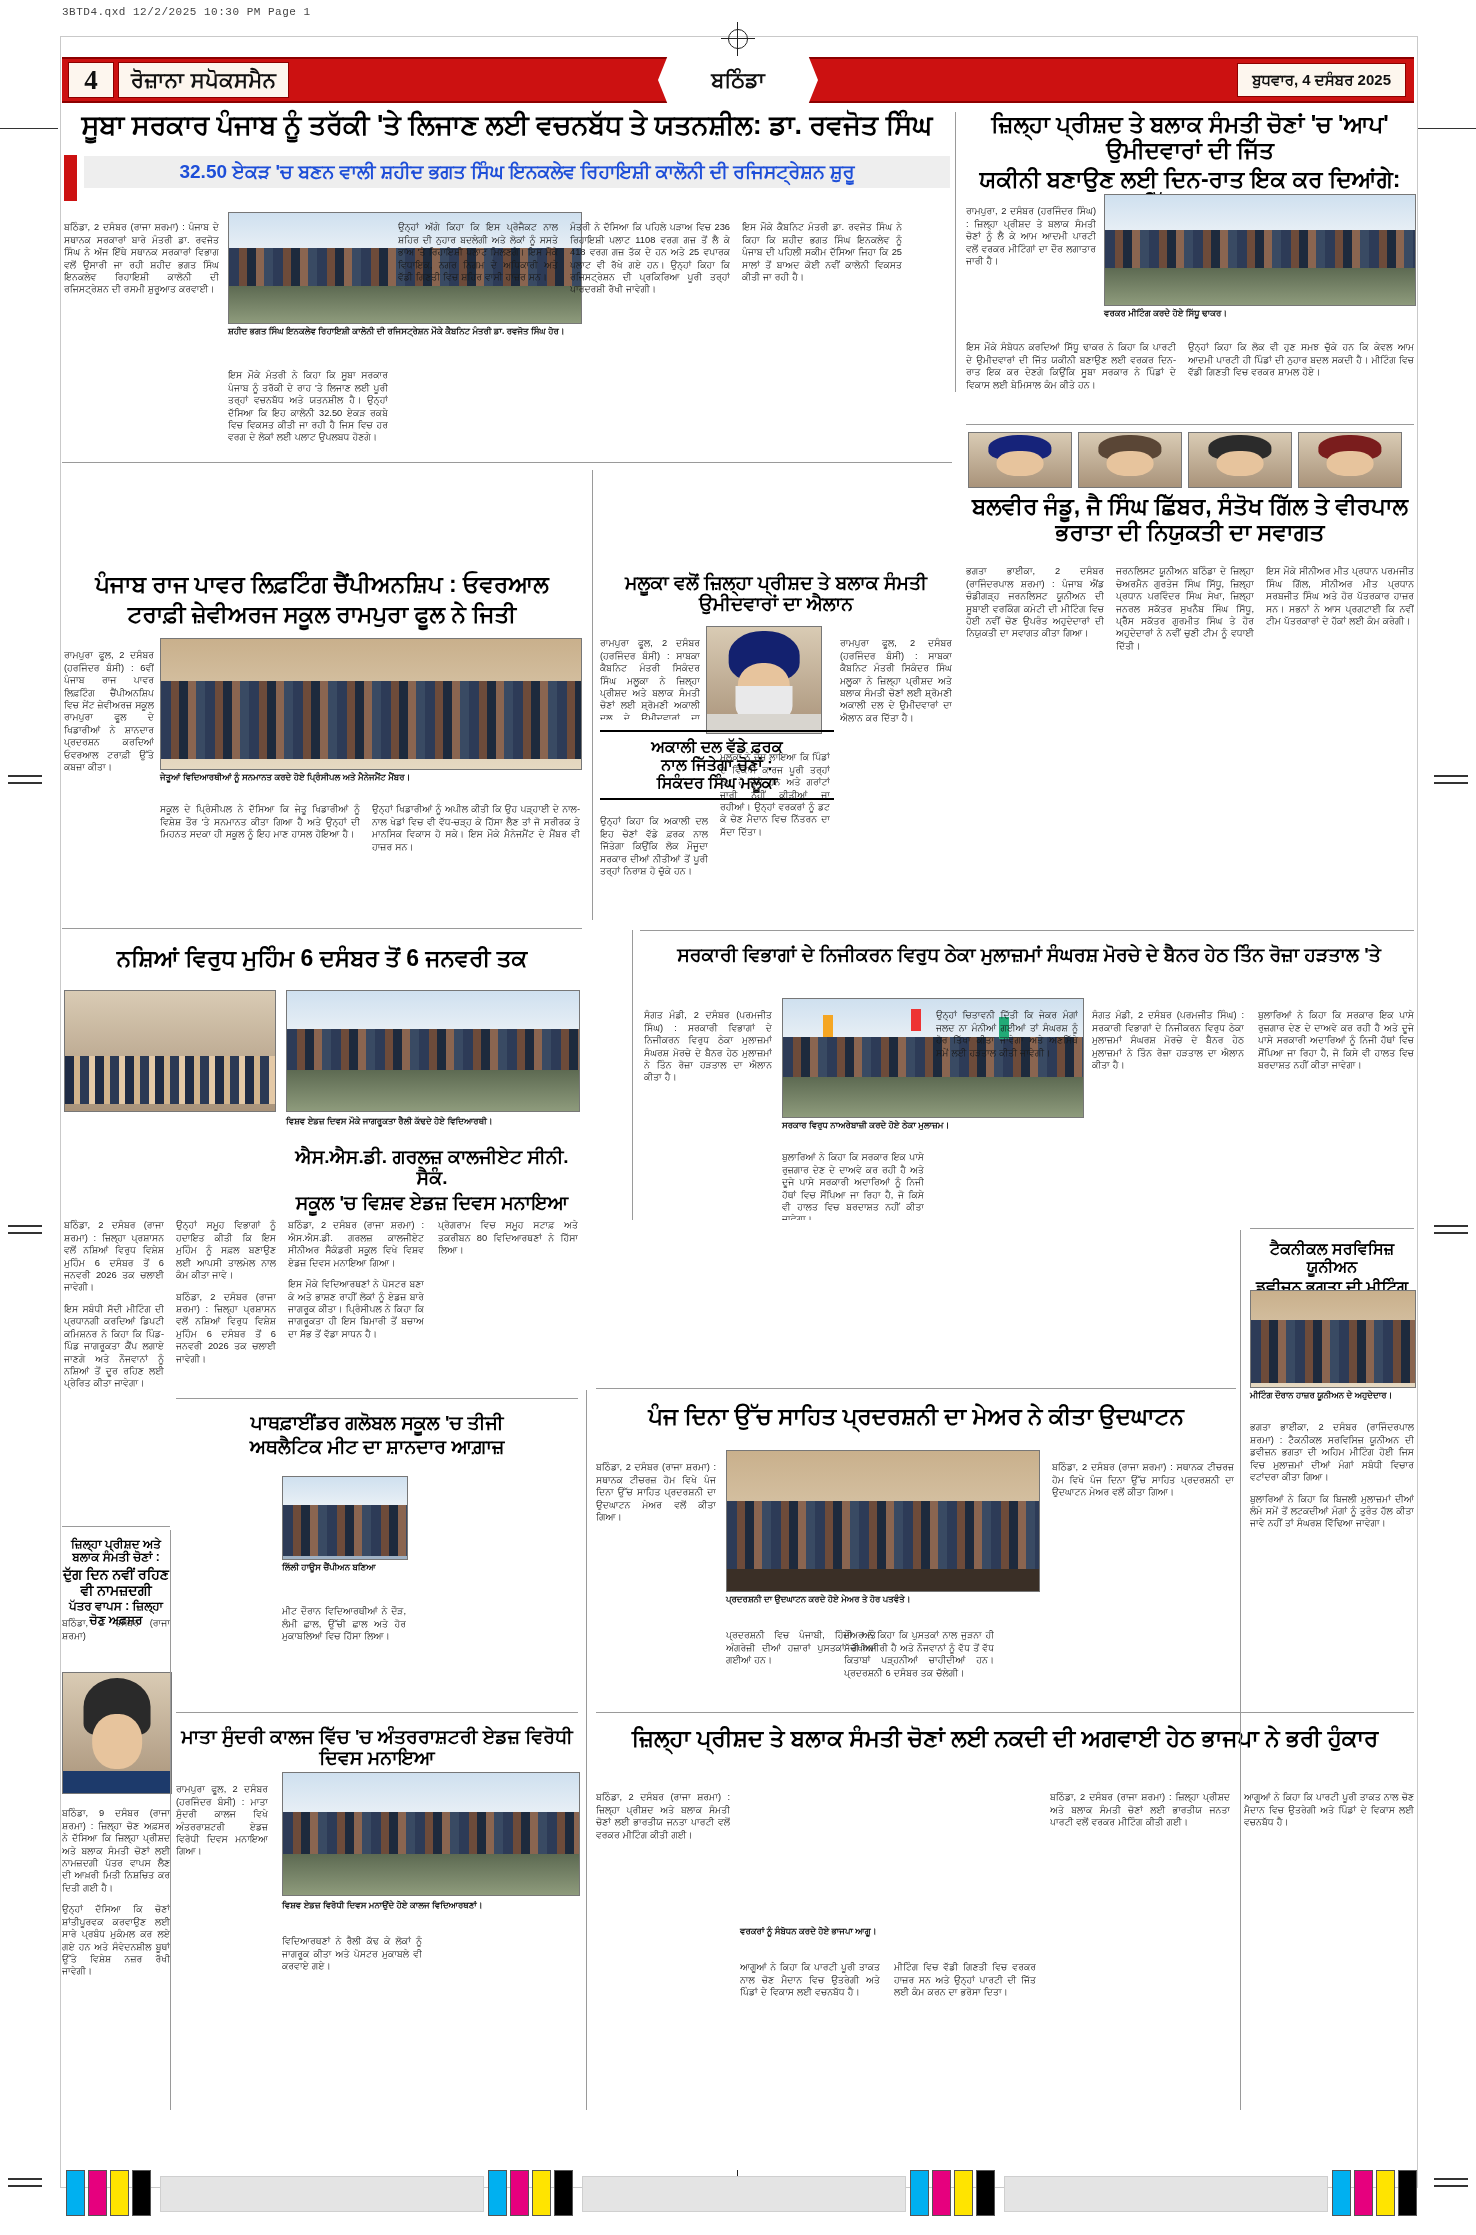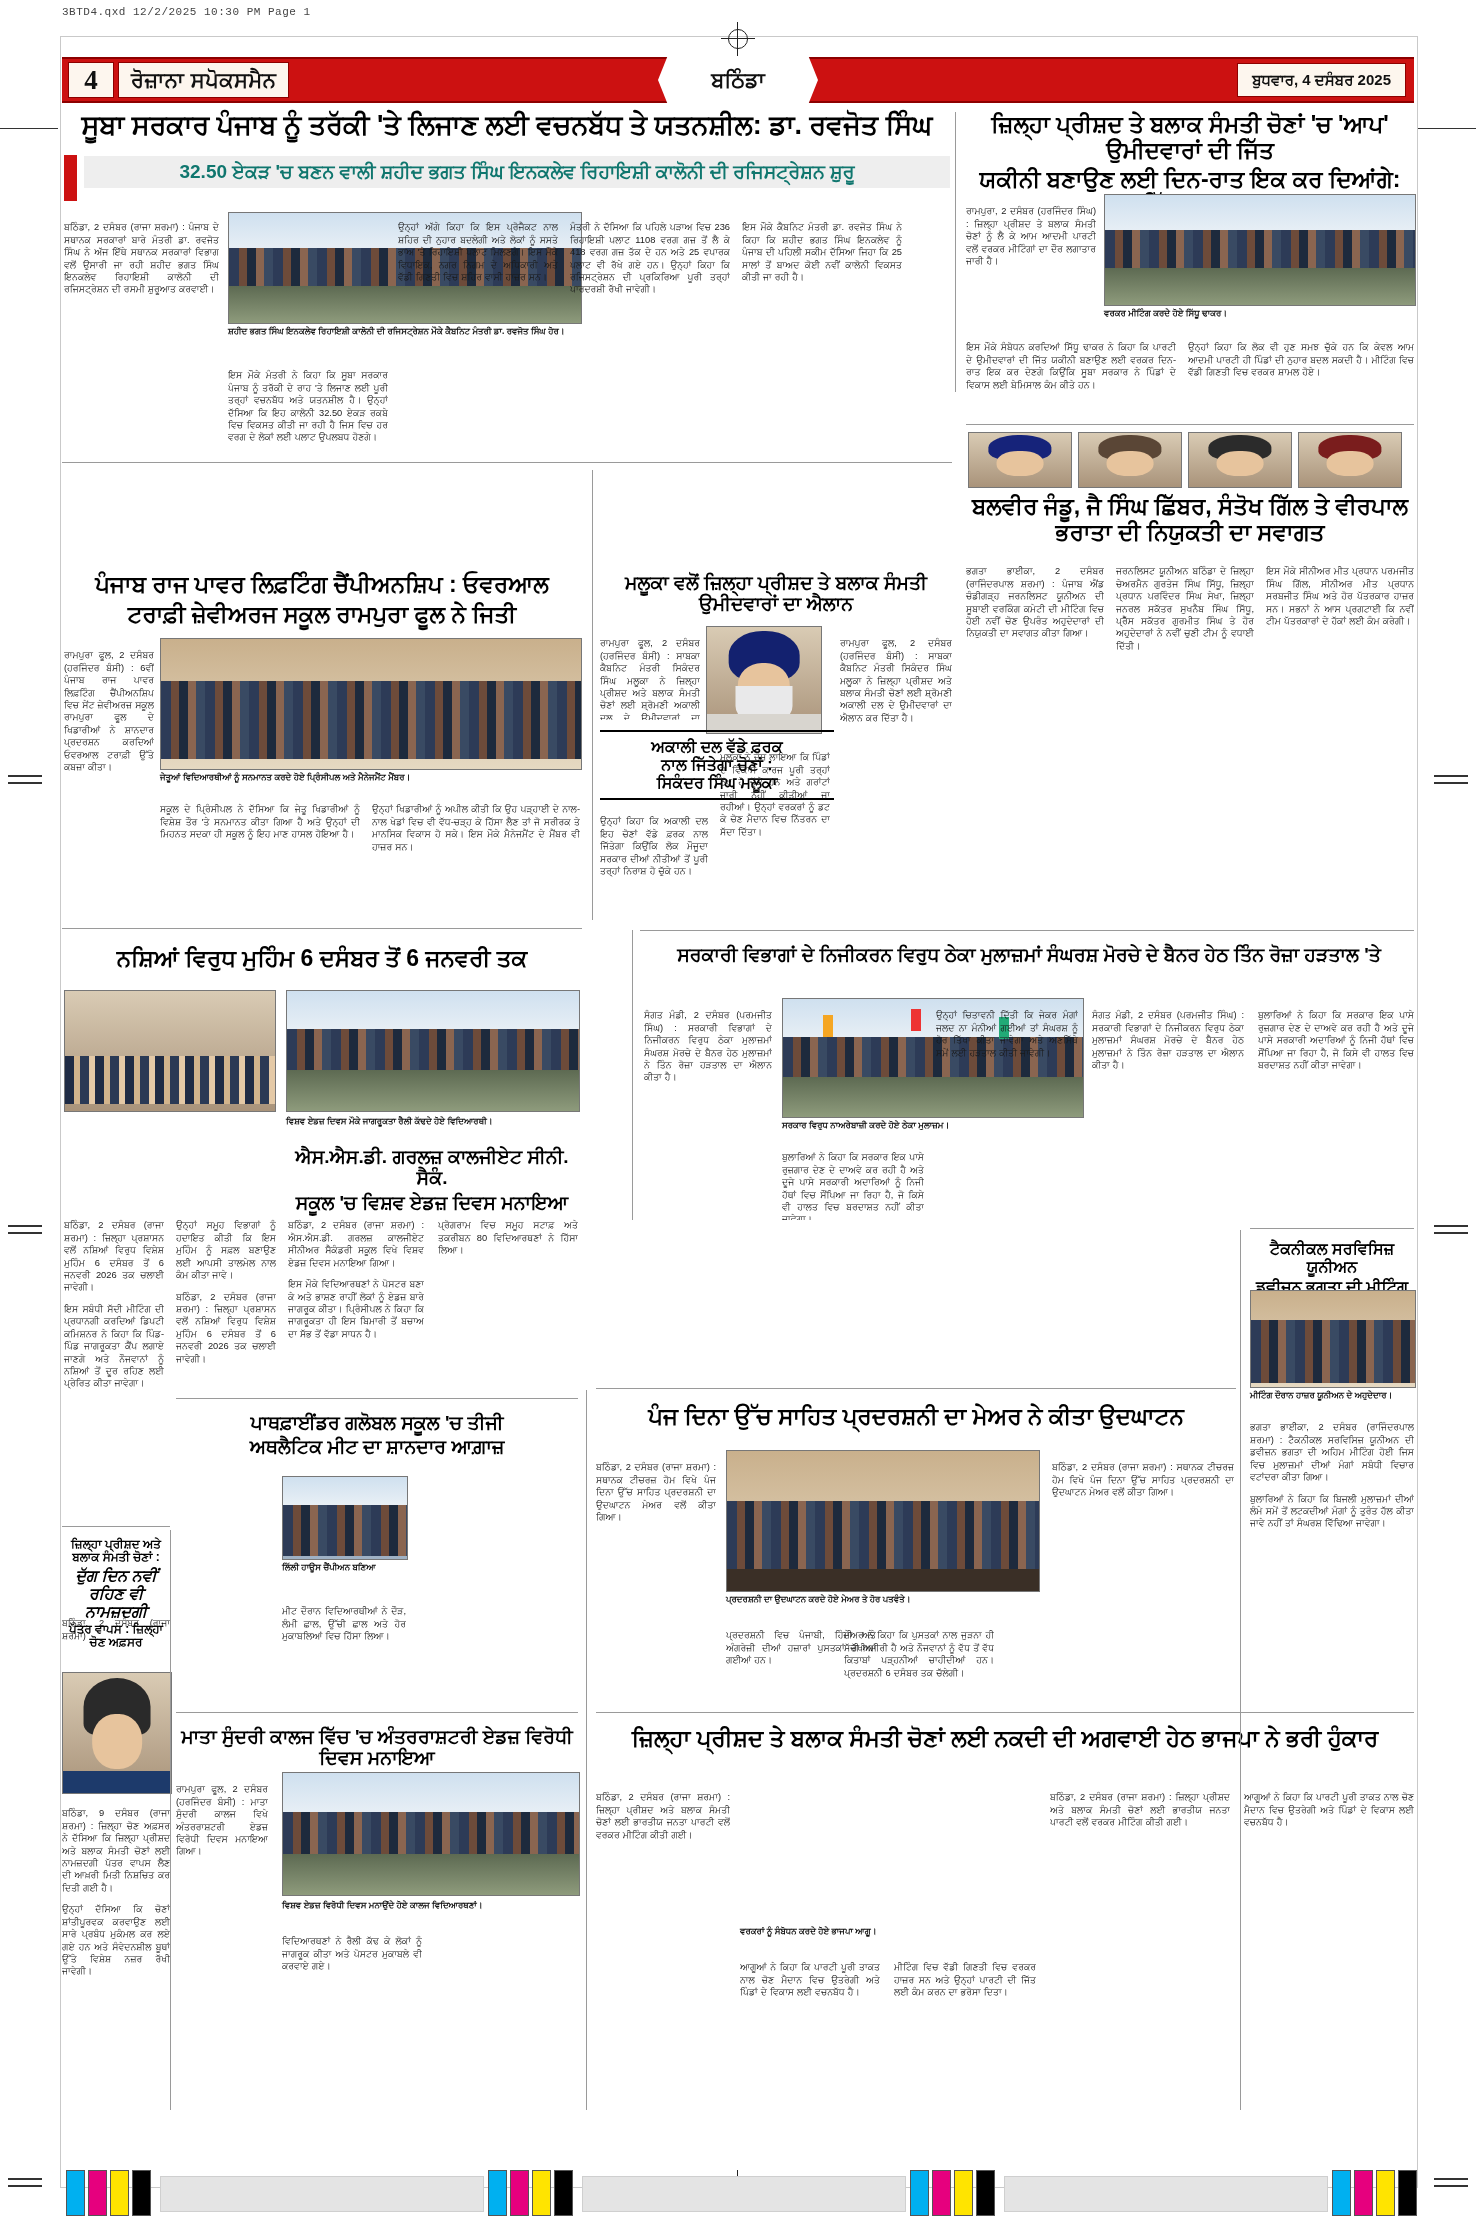--- a/index.html
+++ b/index.html
@@ -49,21 +49,21 @@
     font-weight:bold;font-size:15px;color:#111;white-space:nowrap;
   }
 
   
   .hl{font-weight:bold;color:#000;line-height:1.12;text-align:center;}
   .hl-xl{font-size:27px;}
   .hl-lg{font-size:23px;}
   .hl-md{font-size:19px;}
   .hl-sm{font-size:16px;}
   .subhl{
-    font-weight:bold;font-size:19px;text-align:center;color:#0f766e;
+    font-weight:bold;font-size:19px;text-align:center;color:#1d4ed8;
     background:#eeeeee;padding:5px 12px;
   }
   .redblock{position:absolute;width:13px;background:#cc1111;}
   .vline{position:absolute;width:1px;background:#9a9a9a;}
   .hline{position:absolute;height:1px;background:#9a9a9a;}
 
   
   .col{position:absolute;overflow:hidden;}
   .txt{font-size:9.3px;line-height:12.4px;text-align:justify;color:#1a1a1a;
        word-spacing:.5px;hyphens:auto;}
@@ -395,21 +395,21 @@
   <div class="col" style="left:844px;top:1620px;width:150px;height:84px;">
     <p class="txt">ਮੇਅਰ ਨੇ ਕਿਹਾ ਕਿ ਪੁਸਤਕਾਂ ਨਾਲ ਜੁੜਨਾ ਹੀ ਸੱਚੀ ਅਮੀਰੀ ਹੈ ਅਤੇ ਨੌਜਵਾਨਾਂ ਨੂੰ ਵੱਧ ਤੋਂ ਵੱਧ ਕਿਤਾਬਾਂ ਪੜ੍ਹਨੀਆਂ ਚਾਹੀਦੀਆਂ ਹਨ। ਪ੍ਰਦਰਸ਼ਨੀ 6 ਦਸੰਬਰ ਤਕ ਚੱਲੇਗੀ।</p>
   </div>
   <div class="col" style="left:1052px;top:1452px;width:182px;height:252px;">
     <p class="txt">ਬਠਿੰਡਾ, 2 ਦਸੰਬਰ (ਰਾਜਾ ਸ਼ਰਮਾ) : ਸਥਾਨਕ ਟੀਚਰਜ਼ ਹੋਮ ਵਿਖੇ ਪੰਜ ਦਿਨਾ ਉੱਚ ਸਾਹਿਤ ਪ੍ਰਦਰਸ਼ਨੀ ਦਾ ਉਦਘਾਟਨ ਮੇਅਰ ਵਲੋਂ ਕੀਤਾ ਗਿਆ।</p>
   </div>
 
   <div class="hline" style="left:62px;top:1526px;width:108px;"></div>
   <div style="position:absolute;left:62px;top:1538px;width:108px;">
     <div class="hl hl-sm" style="font-size:12px;">ਜ਼ਿਲ੍ਹਾ ਪ੍ਰੀਸ਼ਦ ਅਤੇ ਬਲਾਕ ਸੰਮਤੀ ਚੋਣਾਂ :</div>
-    <div class="hl hl-sm" style="font-size:16px;margin-top:2px;font-style:italic;">ਦੁੱਗ ਦਿਨ ਨਵੀਂ ਰਹਿਣ ਵੀ ਨਾਮਜ਼ਦਗੀ</div>
+    <div class="hl hl-sm" style="font-size:14px;margin-top:2px;">ਦੁੱਗ ਦਿਨ ਨਵੀਂ ਰਹਿਣ ਵੀ ਨਾਮਜ਼ਦਗੀ</div>
     <div class="hl hl-sm" style="font-size:12px;margin-top:2px;">ਪੱਤਰ ਵਾਪਸ : ਜ਼ਿਲ੍ਹਾ ਚੋਣ ਅਫ਼ਸਰ</div>
   </div>
   <div class="col" style="left:62px;top:1608px;width:108px;height:60px;">
     <p class="txt">ਬਠਿੰਡਾ, 2 ਦਸੰਬਰ (ਰਾਜਾ ਸ਼ਰਮਾ)</p>
   </div>
   <div class="photo" style="left:62px;top:1672px;width:108px;height:120px;">
     <div class="indoor"></div>
     <div class="turban" style="background:#2a2a2a;border-radius:50% 50% 20% 20%;"></div>
     <div class="face"></div>
     <div class="shoulders" style="background:#1d3a6b;"></div>

